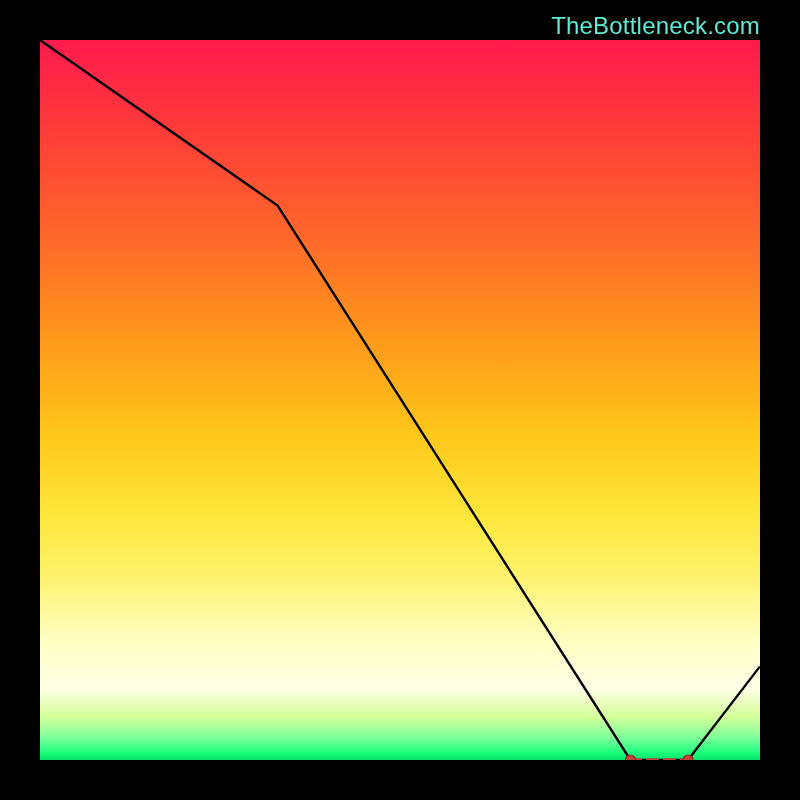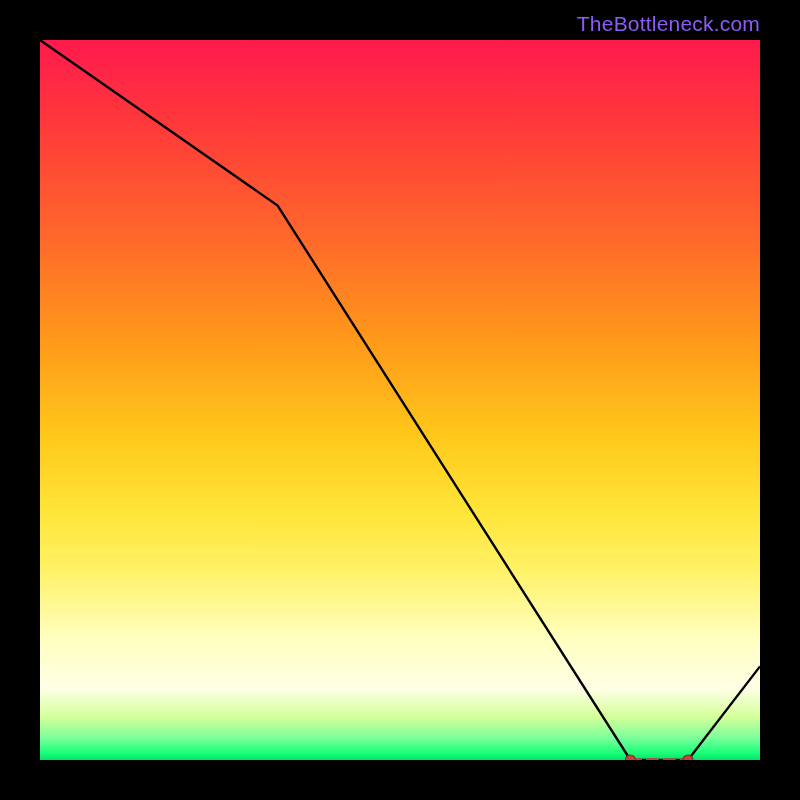--- a/index.html
+++ b/index.html
@@ -42,22 +42,22 @@
       #d4ff9a 94%,
       #7aff9a 97%,
       #1aff7a 99%,
       #06e26a 100%
     );
   }
   .watermark {
     position: absolute;
     top: 12px;
     right: 40px;
-    color: #8b5cf6;
-    font-size: 21px;
+    color: #5eead4;
+    font-size: 24px;
     letter-spacing: 0.2px;
     font-weight: 500;
   }
   svg.overlay {
     position: absolute;
     inset: 0;
     width: 720px;
     height: 720px;
   }
   .line {

